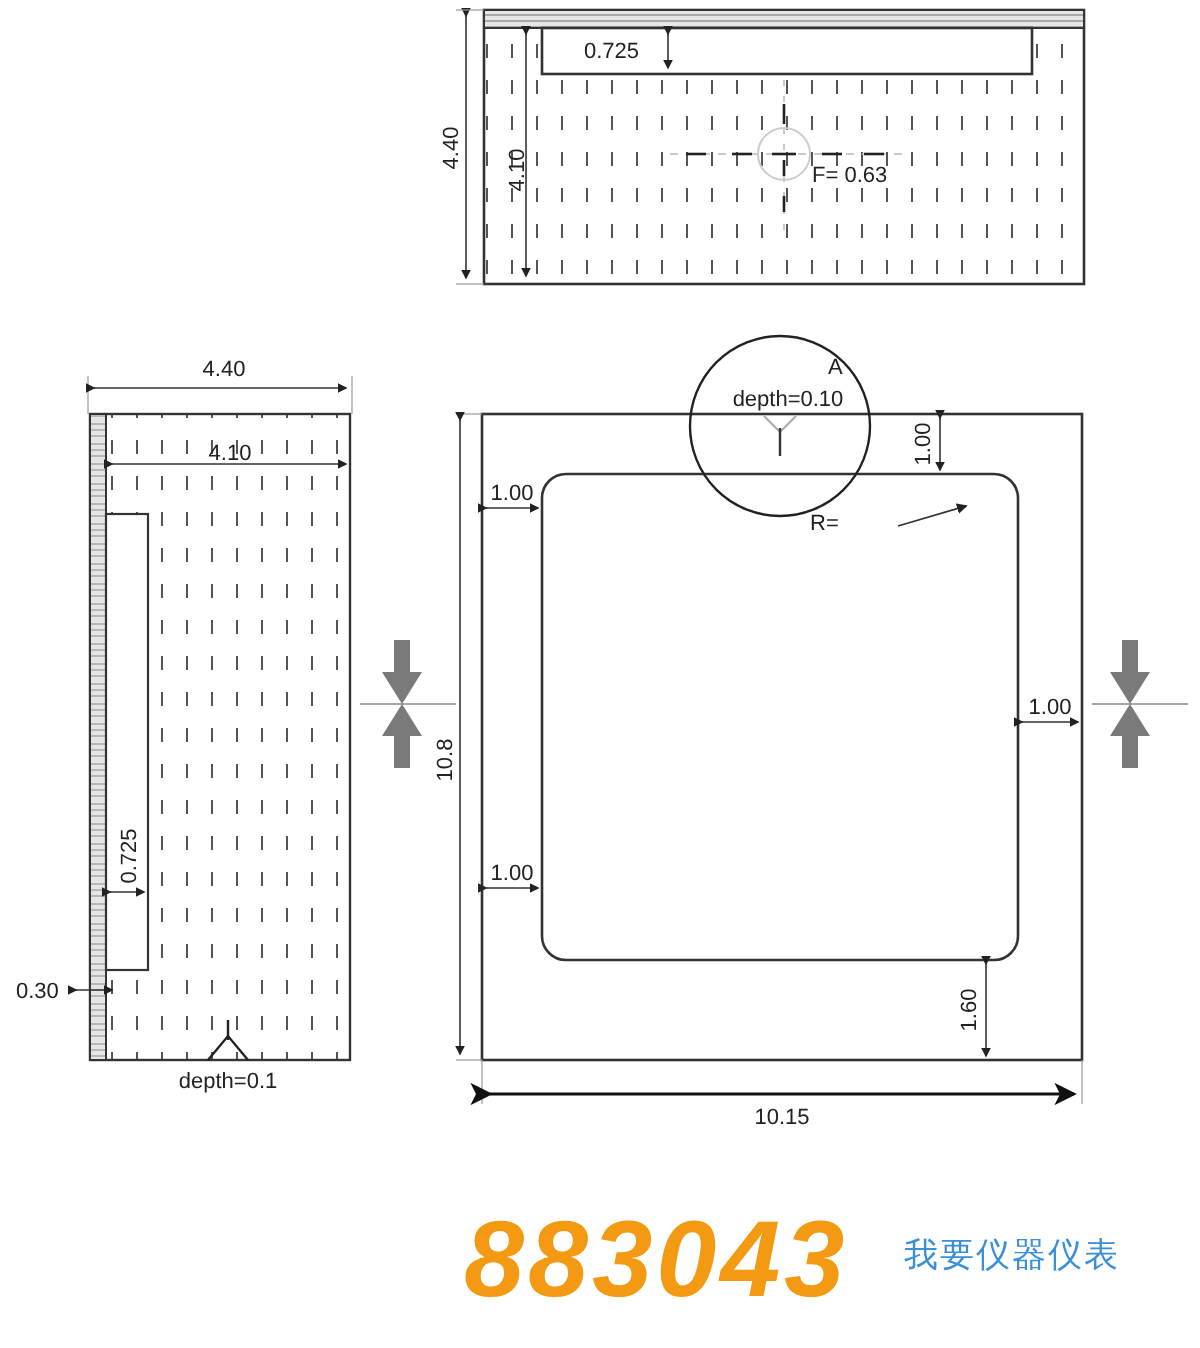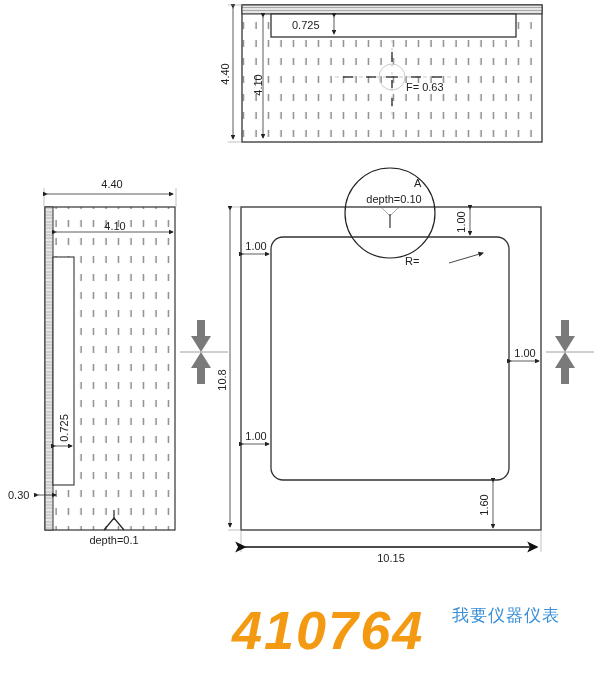--- a/index.html
+++ b/index.html
@@ -1,21 +1,21 @@
 <!DOCTYPE html>
 <html><head>
 <meta charset="utf-8">
 <style>
   html,body{margin:0;padding:0;background:#ffffff;}
   body{width:600px;height:674px;position:relative;overflow:hidden;font-family:"Liberation Sans",sans-serif;}
   svg{position:absolute;left:0;top:0;}
   .lbl{font-family:"Liberation Sans",sans-serif;font-size:11px;fill:#222;}
   .logo{position:absolute;left:232px;top:600px;height:60px;width:360px;}
   .logo-num{position:absolute;left:0;top:0;font-family:"Liberation Sans",sans-serif;font-weight:bold;font-style:italic;font-size:54px;letter-spacing:2px;color:#f39a12;line-height:60px;}
-  .logo-cn{position:absolute;left:220px;top:4px;font-family:"DejaVu Sans",sans-serif;font-size:17px;color:#3a8fd8;letter-spacing:1px;}
+  .logo-cn{position:absolute;left:220px;top:16px;font-family:"DejaVu Sans",sans-serif;font-size:17px;color:#3a8fd8;letter-spacing:1px;}
   .logo-com{position:absolute;left:214px;top:16px;font-family:"Liberation Sans",sans-serif;font-weight:bold;font-size:36px;color:#888;letter-spacing:3px;}
 </style>
 </head>
 <body>
 
 <svg width="600" height="674" viewBox="0 0 600 674" xmlns="http://www.w3.org/2000/svg">
   <defs>
     <pattern id="dash" x="0" y="0" width="12.5" height="18" patternUnits="userSpaceOnUse">
       <line x1="6" y1="4" x2="6" y2="11" stroke="#555" stroke-width="1"></line>
     </pattern>
@@ -138,15 +138,15 @@
     <path d="M197,384 L205,384 L205,368 L211,368 L201,352 L191,368 L197,368 z" fill="#7a7a7a"></path>
   </g>
   <g>
     <line x1="546" y1="352" x2="594" y2="352" stroke="#888" stroke-width="0.8"></line>
     <path d="M561,320 L569,320 L569,336 L575,336 L565,352 L555,336 L561,336 z" fill="#7a7a7a"></path>
     <path d="M561,384 L569,384 L569,368 L575,368 L565,352 L555,368 L561,368 z" fill="#7a7a7a"></path>
   </g>
 </svg>
 
 <div class="logo">
-  <div class="logo-num">410764</div>
+  <div class="logo-num">883043</div>
   <div class="logo-cn">我要仪器仪表</div>
 </div>
 
 </body></html>

